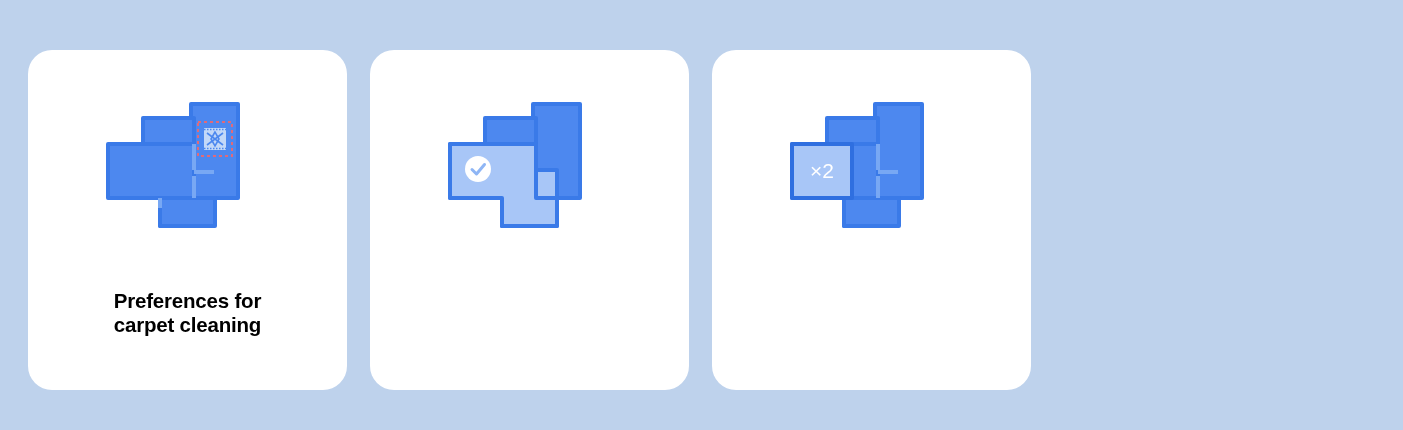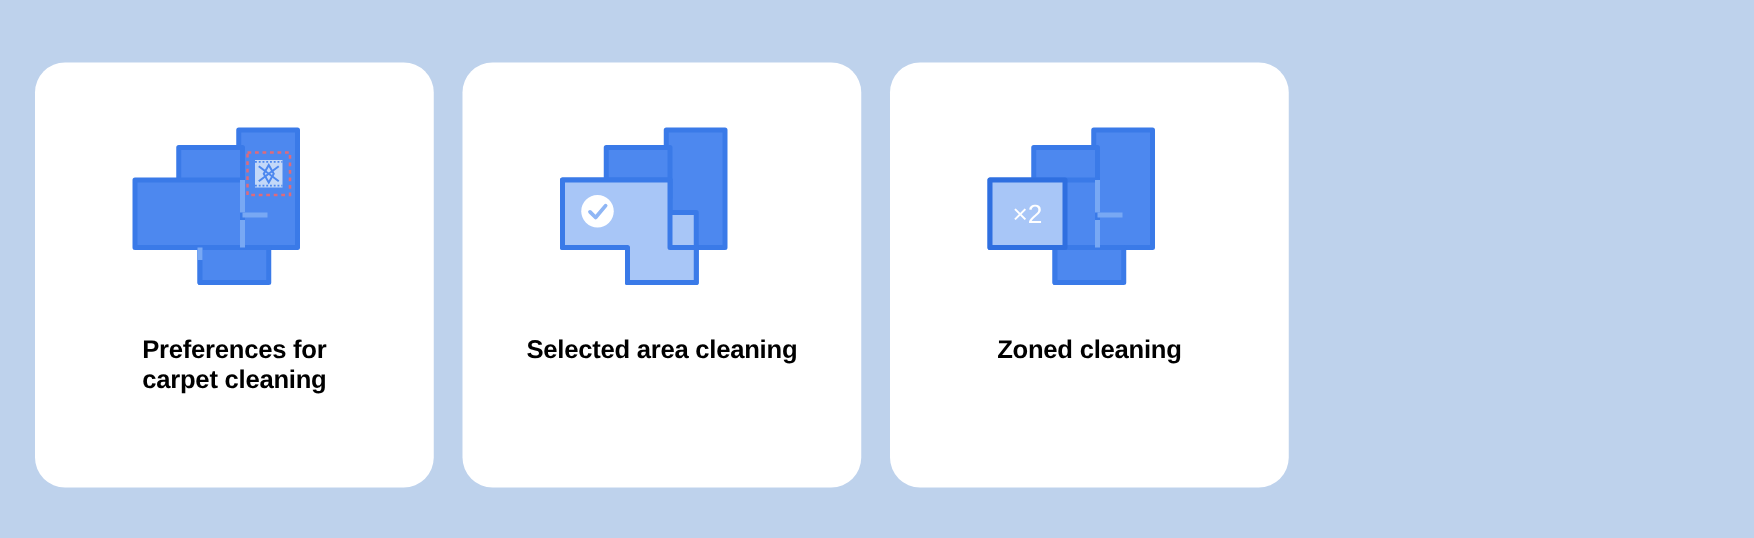--- a/index.html
+++ b/index.html
@@ -34,21 +34,21 @@
     flex: 0 0 auto;
     position: relative;
   }
   .card-illustration {
     width: 180px;
     height: 140px;
     margin-top: 48px;
     display: block;
   }
   .card-title {
-    margin-top: 30px;
+    margin-top: 51px;
     font-size: 20.5px;
     font-weight: bold;
     color: #000000;
     text-align: center;
     line-height: 1.17;
     letter-spacing: -0.2px;
     width: 260px;
     white-space: pre-line;
   }
 </style>
@@ -100,36 +100,34 @@
       <g>
         <path d="M10 46 H96 V128 H62 V100 H10 Z" fill="#a8c6f7" stroke="#3a7ae8" stroke-width="4" stroke-linejoin="round"></path>
         <path d="M62 72 H117 V128 H62 Z" fill="#a8c6f7" stroke="#3a7ae8" stroke-width="4" stroke-linejoin="round"></path>
         <path d="M10 46 H96 V100 H117 V128 H62 V100 H10 Z" fill="#a8c6f7" stroke="#3a7ae8" stroke-width="4" stroke-linejoin="round"></path>
       </g>
       <g>
         <circle cx="38" cy="71" r="13" fill="#ffffff"></circle>
         <path d="M32 71.5 L36.5 76 L44.5 66.5" fill="none" stroke="#8fb6f5" stroke-width="3" stroke-linecap="round" stroke-linejoin="round"></path>
       </g>
     </svg>
-    <div class="card-title">Selected area cleaning</div>
   </div>
 
   <div class="card">
     <svg class="card-illustration" viewBox="0 0 180 140">
       <g>
         <path d="M93 6 H140 V100 H93 Z" fill="#4d88ef" stroke="#3a7ae8" stroke-width="4" stroke-linejoin="round"></path>
         <path d="M45 20 H96 V60 H45 Z" fill="#4d88ef" stroke="#3a7ae8" stroke-width="4" stroke-linejoin="round"></path>
         <path d="M10 46 H96 V128 H62 V100 H10 Z" fill="#4d88ef" stroke="#3a7ae8" stroke-width="4" stroke-linejoin="round"></path>
         <path d="M62 100 H117 V128 H62 Z" fill="#4d88ef" stroke="#3a7ae8" stroke-width="4" stroke-linejoin="round"></path>
         <line x1="96" y1="46" x2="96" y2="72" stroke="#78a8f4" stroke-width="4"></line>
         <line x1="96" y1="78" x2="96" y2="100" stroke="#78a8f4" stroke-width="4"></line>
         <line x1="96" y1="74" x2="116" y2="74" stroke="#78a8f4" stroke-width="4"></line>
       </g>
       <g>
         <rect x="10" y="46" width="60" height="54" fill="#a8c6f7" stroke="#2f6fe0" stroke-width="4" stroke-linejoin="round"></rect>
         <text x="40" y="80" font-family="Liberation Sans, sans-serif" font-size="21" fill="#ffffff" text-anchor="middle">×2</text>
       </g>
     </svg>
-    <div class="card-title">Zoned cleaning</div>
   </div>
 
 
 </div>
 
 </body></html>

